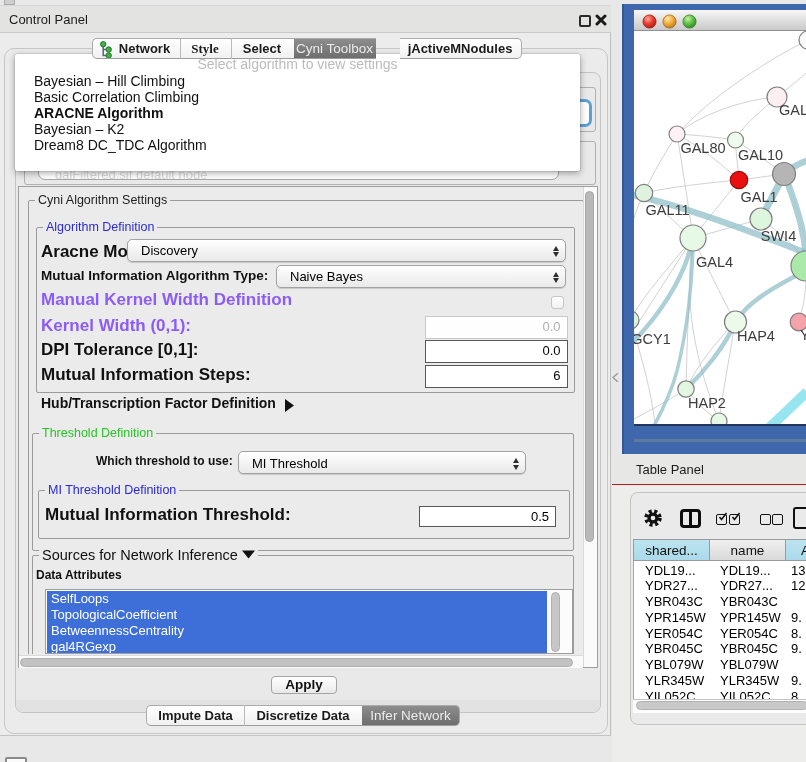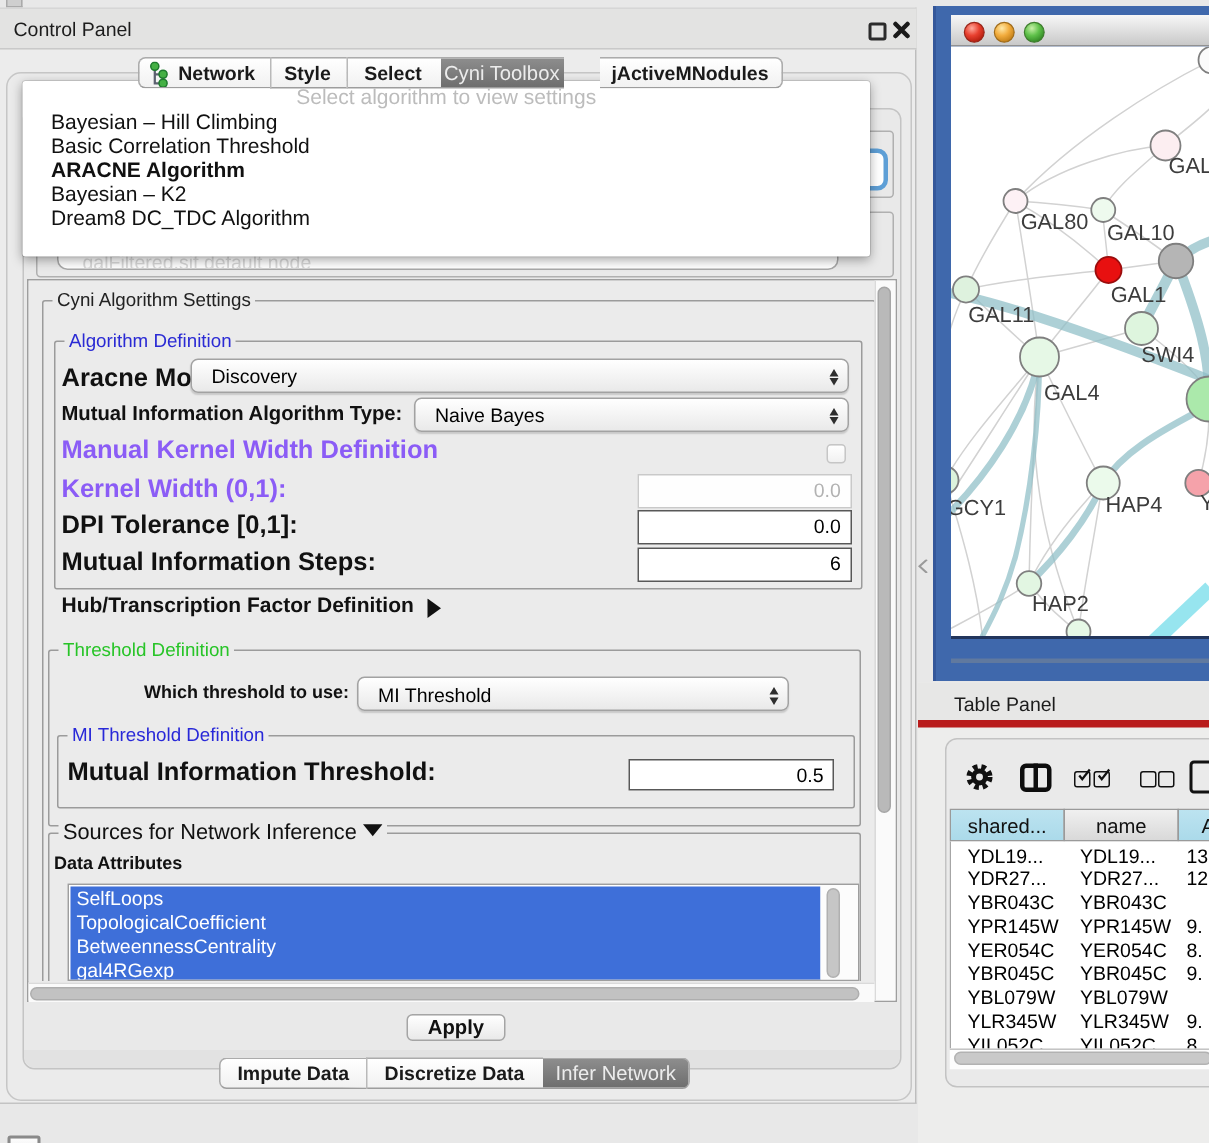--- a/index.html
+++ b/index.html
@@ -58,21 +58,21 @@
 
 <div class="abs" style="left:0;top:38px;width:611px;height:22px;z-index:30;">
   <div class="tabseg first" style="left:91.5px;width:88px;">
     <svg style="position:absolute;left:7px;top:2px" width="13" height="17" viewBox="0 0 13 17">
       <path d="M3.2 4 V14.5 H7 M3.2 8.5 H7" fill="none" stroke="#5c6170" stroke-width="1.5"></path>
       <circle cx="3.2" cy="3.2" r="2.7" fill="#44b044" stroke="#1e7a2e" stroke-width="1"></circle>
       <circle cx="8.7" cy="8.5" r="2.7" fill="#44b044" stroke="#1e7a2e" stroke-width="1"></circle>
       <circle cx="8.7" cy="14.5" r="2.7" fill="#44b044" stroke="#1e7a2e" stroke-width="1"></circle>
     </svg>
     <span style="padding-left:17px;">Network</span></div>
-  <div class="tabseg" style="left:179.5px;width:51px;">Style</div>
+  <div class="tabseg" style="left:179.5px;width:51px;font-family:Liberation Serif, serif;">Style</div>
   <div class="tabseg" style="left:230.5px;width:63px;">Select</div>
   <div class="tabseg dark" style="left:293.5px;width:82px;">Cyni Toolbox</div>
   <div class="tabseg last" style="left:399.5px;width:122px;">jActiveMNodules</div>
   <div class="tabdiv" style="left:179.5px;"></div>
   <div class="tabdiv" style="left:230.5px;"></div>
 </div>
 
 <div class="abs" style="left:18px;top:186px;width:580px;height:482px;border:1px solid #9e9e9e;background:#ebebeb;box-sizing:border-box;"></div>
 
 <div class="abs" style="left:19px;top:187px;width:564px;height:467px;overflow:hidden;" id="scrollcontent">
@@ -160,21 +160,21 @@
   <div class="tabseg dark last" style="left:362px;width:98px;">Infer Network</div>
   <div class="tabdiv" style="left:244px;"></div>
 </div>
 
 <div class="abs" style="left:5px;top:757px;width:18px;height:12px;border:2px solid #8a8a8a;border-radius:2px;background:linear-gradient(#fdfdfd,#e8e8e8);"></div>
 
 <div class="abs" id="popup" style="z-index:20;left:15px;top:54px;width:565px;height:117px;background:#fff;border-radius:2px;box-shadow:0 0 0 0.5px rgba(0,0,0,0.15), 0 2px 7px rgba(0,0,0,0.35);font-size:14px;color:#111;">
   <div style="text-align:center;color:#bcbcbc;padding-top:2px;height:15px;">Select algorithm to view settings</div>
   <div style="padding-left:19px;line-height:16px;margin-top:2px;">
     <div>Bayesian – Hill Climbing</div>
-    <div>Basic Correlation Threshold</div>
+    <div>Basic Correlation Climbing</div>
     <div class="b">ARACNE Algorithm</div>
     <div>Bayesian – K2</div>
     <div>Dream8 DC_TDC Algorithm</div>
   </div>
 </div>
 
 <div class="abs" style="left:622px;top:4px;width:184px;height:450px;background:#3f68ac;border-left:2px solid #34579a;box-sizing:border-box;"></div>
 <div class="abs" style="left:634px;top:439px;width:172px;height:3px;background:#60799f;"></div>
 <div class="abs" style="left:634px;top:10px;width:172px;height:21px;background:linear-gradient(#f7f7f7,#c9c9c9);border-bottom:1px solid #919191;box-sizing:border-box;"></div>
 <svg class="abs" style="left:640px;top:12px" width="62" height="19" viewBox="0 0 62 19">
@@ -269,21 +269,21 @@
       <text x="16" y="312.5" text-anchor="middle">GCY1</text>
       <text x="121" y="310" text-anchor="middle">HAP4</text>
       <text x="165" y="309">Y</text>
       <text x="72" y="376.5" text-anchor="middle">HAP2</text>
     </g>
   </svg>
 </div>
 <div class="abs" style="left:634px;top:424px;width:172px;height:2px;background:#22355c;"></div>
 
 <div class="abs" style="left:612px;top:455px;width:194px;height:307px;background:#ededec;"></div>
-<div class="abs" style="left:612px;top:455px;width:194px;height:30px;background:#e7e7e6;border-bottom:5px solid #b91c1c;box-sizing:border-box;">
+<div class="abs" style="left:612px;top:455px;width:194px;height:30px;background:#e7e7e6;border-bottom:1px solid #b91c1c;box-sizing:border-box;">
   <div class="abs" style="left:24px;top:7px;font-size:13px;color:#1c1c1c;">Table Panel</div>
 </div>
 <div class="abs" style="left:630px;top:492px;width:185px;height:233px;background:#eaeaea;border:1px solid #c3c3c3;border-radius:8px;box-sizing:border-box;"></div>
 
 <svg class="abs" style="left:643px;top:508px" width="20" height="20" viewBox="0 0 20 20">
   <circle cx="10" cy="10" r="6.6" fill="none" stroke="#111" stroke-width="4.2" stroke-dasharray="2.9 2.45"></circle>
   <circle cx="10" cy="10" r="5.6" fill="#111"></circle>
   <circle cx="10" cy="10" r="2.3" fill="#eaeaea"></circle>
 </svg>
 <div class="abs" style="left:680px;top:509px;width:21px;height:19px;border:3px solid #0d0d0d;border-radius:4px;box-sizing:border-box;"></div>

